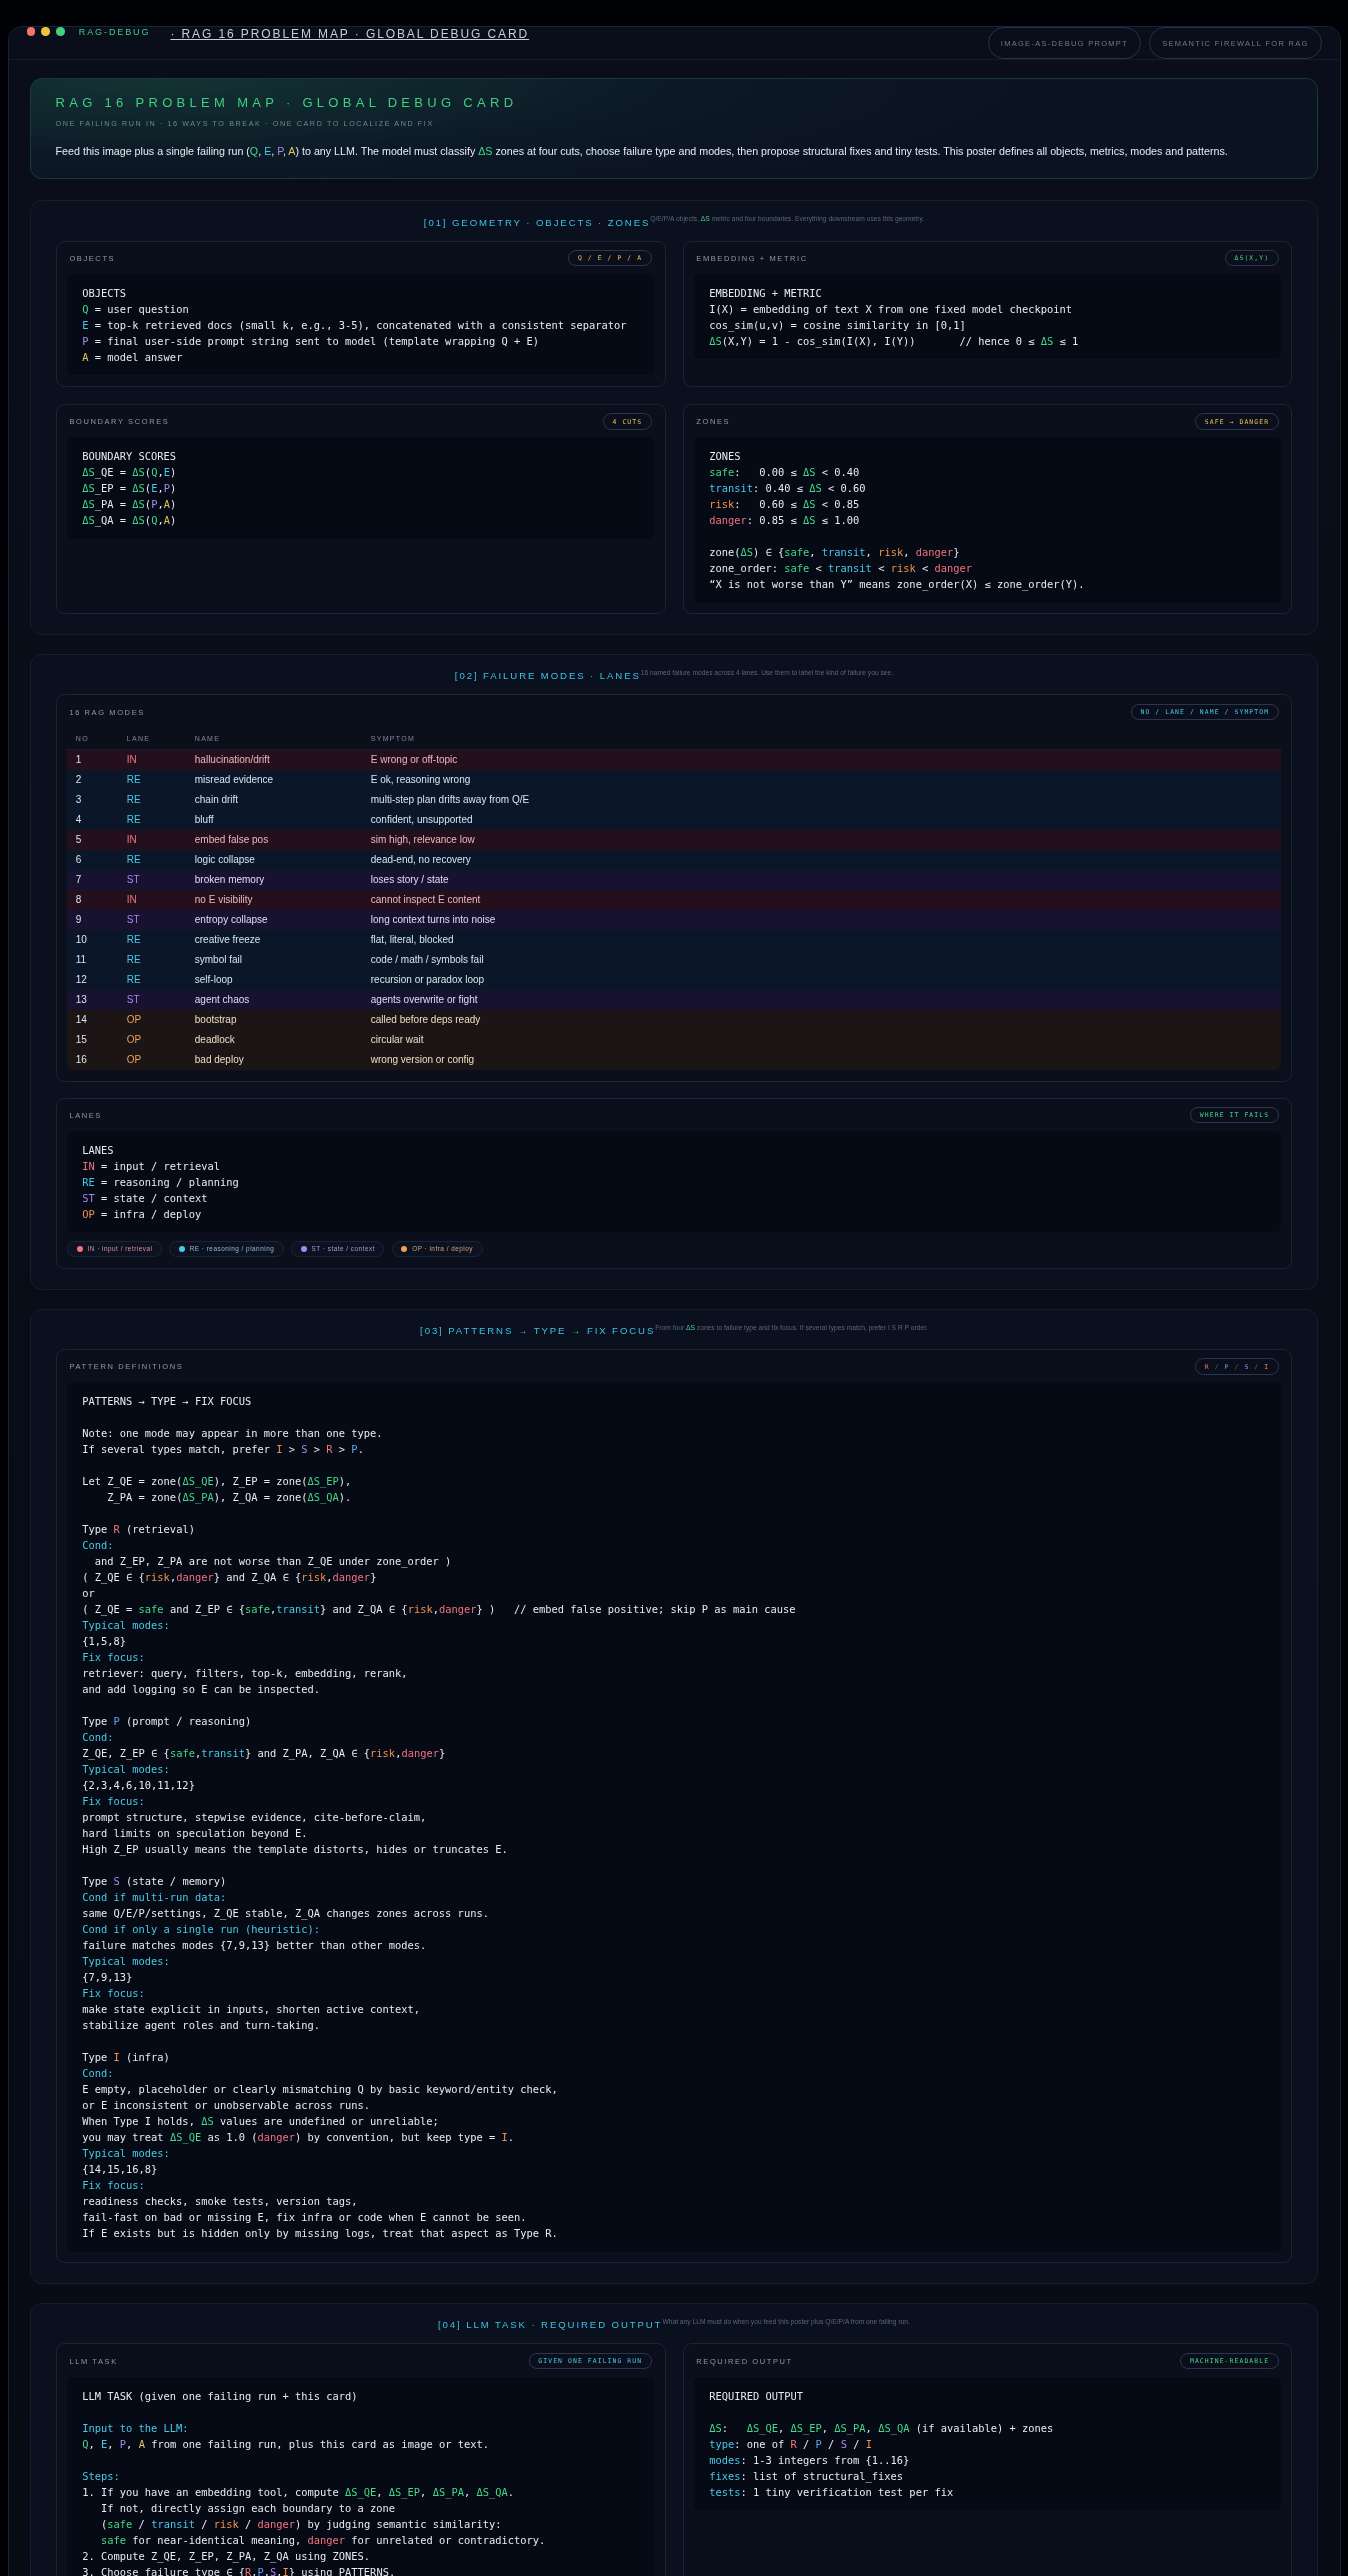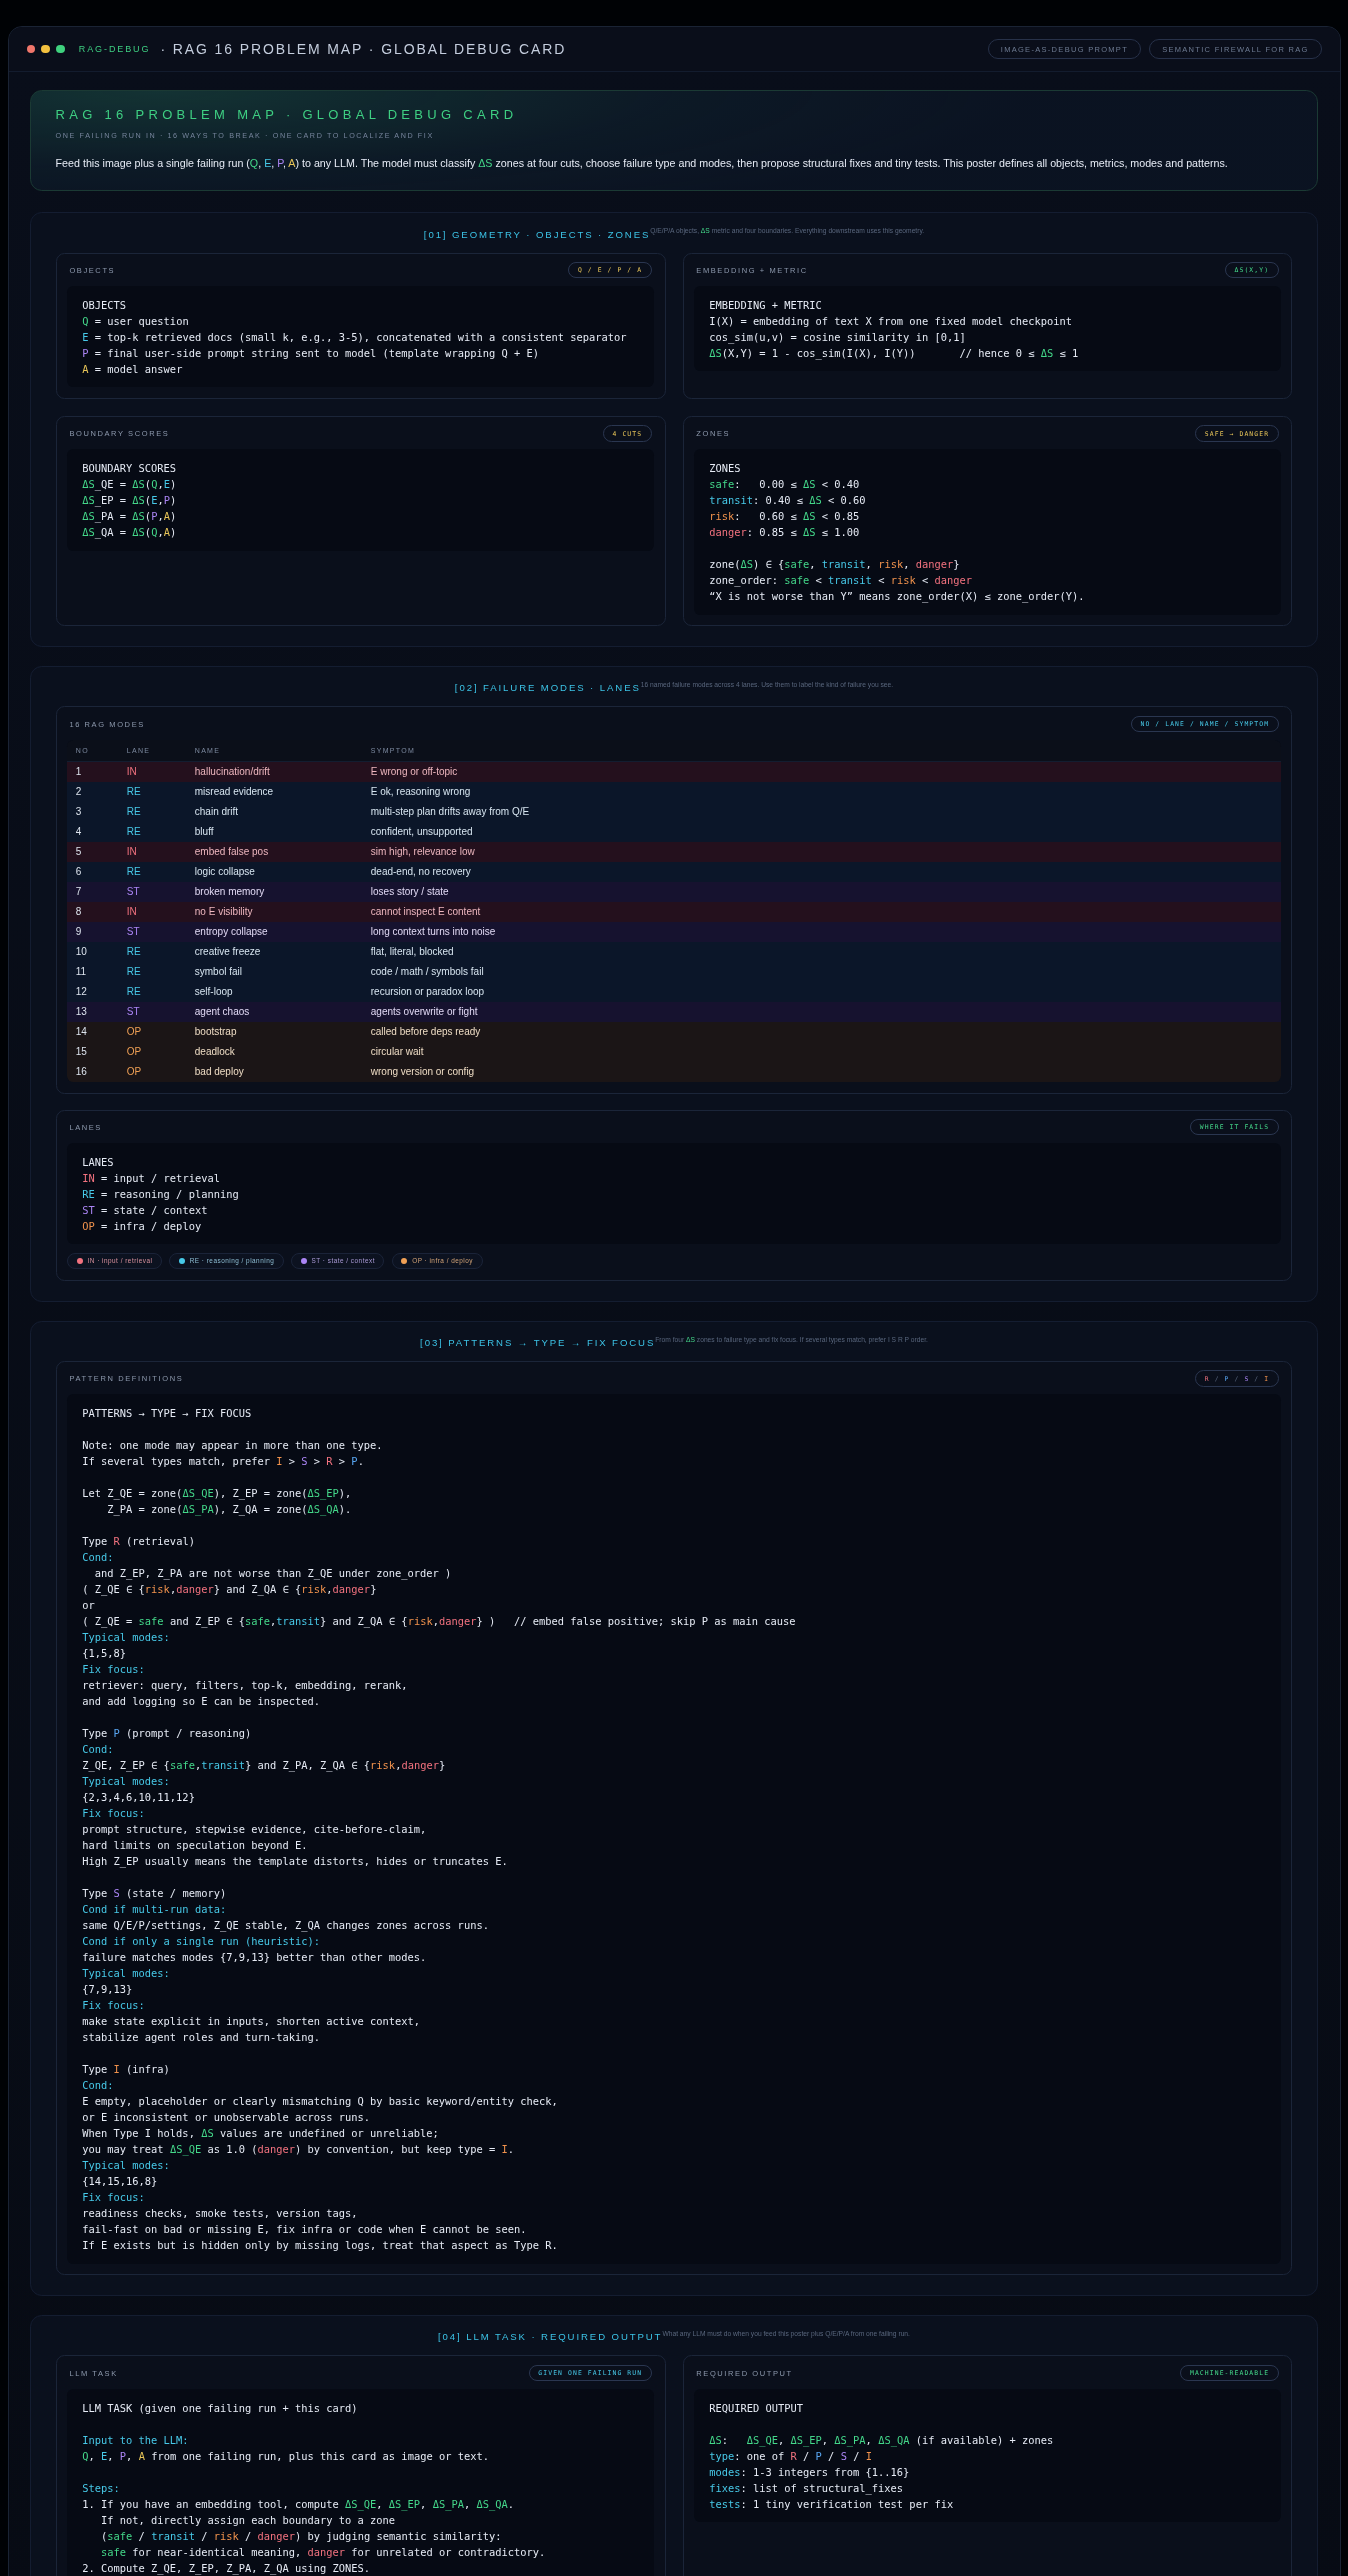--- a/index.html
+++ b/index.html
@@ -11,32 +11,32 @@
   }
   .window {
     margin:26px 7.5px 16px;
     background:linear-gradient(180deg,#090e1a 0%, #070b14 100%);
     border:0.5px solid #1a2334;
     border-radius:14px;
     overflow:hidden;
   }
   
   .titlebar {
-    display:flex; align-items:center;
-    height:45px; padding:0 18px;
+    display:flex; 
+    height:33px; padding:0 18px;
     background:#0a0e1a;
     border-bottom:0.5px solid #131c2e;
   }
   .dots { display:flex; gap:6.4px; margin-right:14px; }
   .dot { width:8.5px; height:8.5px; border-radius:50%; display:inline-block; border:none; cursor:pointer; }
   .dot-r { background:#f0766b; }
   .dot-y { background:#f3c13f; }
   .dot-g { background:#3fd17e; }
   .app { color:#3ecf82; font-size:9px; letter-spacing:1.9px; }
-  .wtitle { color:#c4cddd; font-size:14px; letter-spacing:1.9px; margin-left:10px; }
+  .wtitle { color:#c4cddd; font-size:12px; letter-spacing:1.9px; margin-left:20px;text-decoration:underline; }
   .tpills { margin-left:auto; display:flex; gap:8.5px; }
   .tpill {
     background:transparent; border:0.5px solid #273149; border-radius:534px;
     color:#6e7b92; font-family:"Liberation Sans",sans-serif;
     font-size:7.5px; letter-spacing:1.3px; padding:4.8px 11.8px; cursor:pointer;
   }
   
   .content { padding:18px 14px 5.3px; }
   
   .hero {

